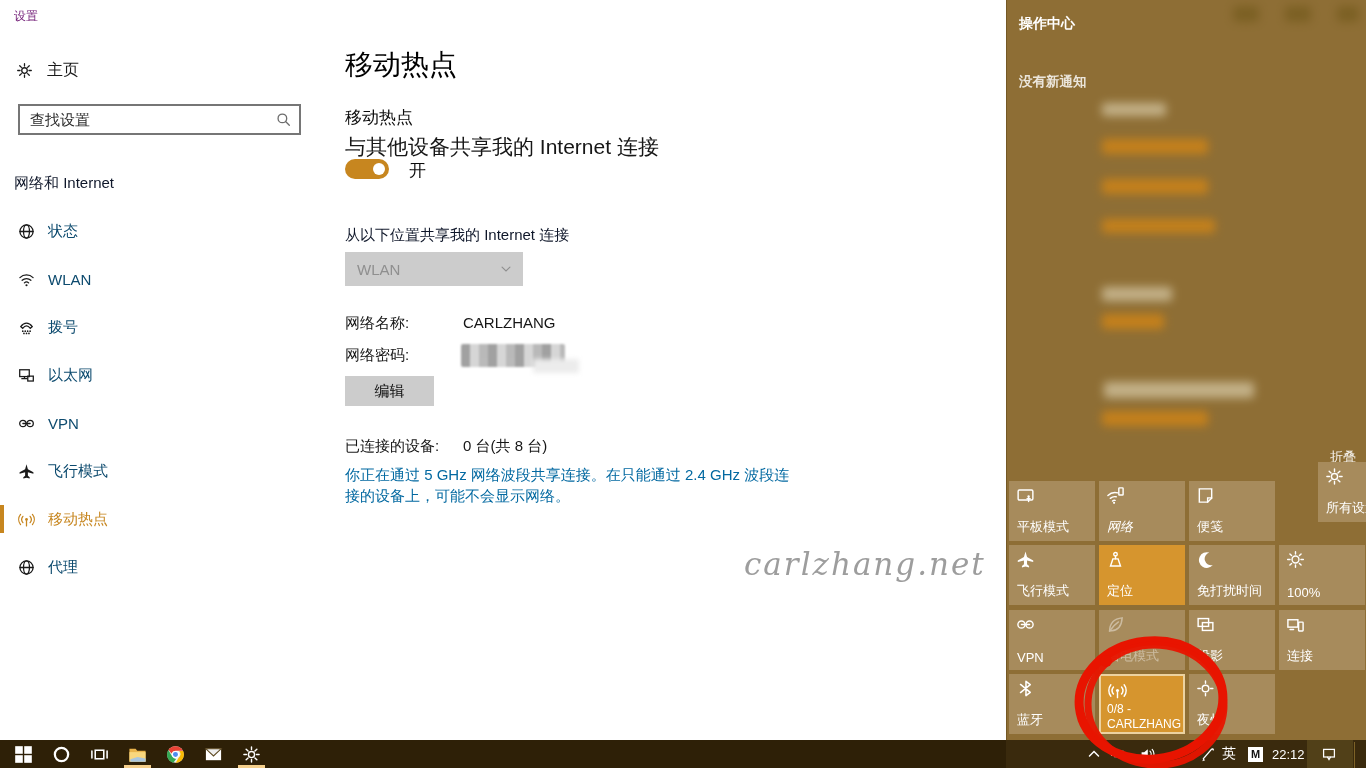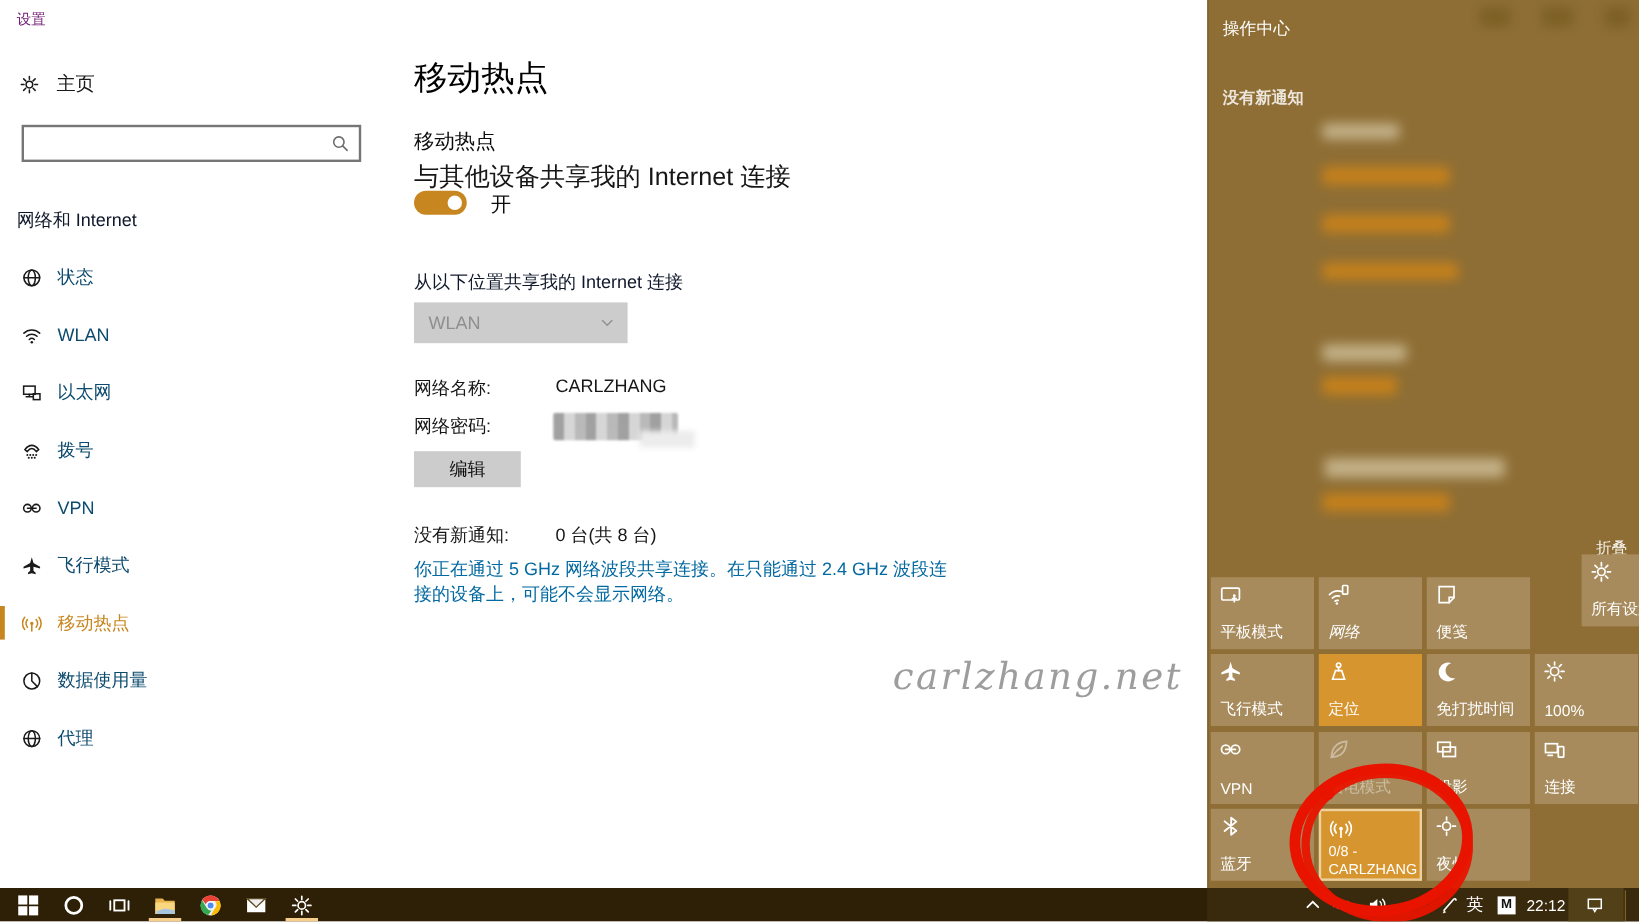--- a/index.html
+++ b/index.html
@@ -48,21 +48,21 @@
   #pwd-blur::after{content:"";position:absolute;right:-14px;bottom:-6px;width:46px;height:14px;
     background:#ececec;filter:blur(2px)}
   #edit-btn{left:345px;top:376px;width:89px;height:30px;background:#cccccc;border:none;
     font-size:15px;color:#0c0c0c;font-family:inherit;cursor:pointer}
   #warning{left:345px;top:464px;width:455px;font-size:15px;line-height:21px;color:#0369a1}
   #watermark{left:744px;top:546px;font-family:"DejaVu Serif",serif;font-style:italic;
     font-size:31px;color:#9d9d9d;letter-spacing:2px}
 
   
   #ac{left:1006px;top:0;width:360px;height:740px;background:#8e6e35;border-left:1px solid rgba(70,50,10,.35);box-sizing:border-box;color:#fff}
-  #ac-title{left:12px;top:15px;font-size:14px;font-weight:normal;color:#fff}
+  #ac-title{left:12px;top:15px;font-size:14px;font-weight:bold;color:#fff}
   #ac-none{left:12px;top:73px;font-size:13.5px;font-weight:600;color:rgba(255,255,255,.82)}
   .smudge{filter:blur(5px);background:#66500f;opacity:.45;border-radius:4px}
   .blur-line{position:absolute;border-radius:3px;filter:blur(5px)}
   .blur-line.tone-light{background:#cdbd97;opacity:.85}
   .blur-line.tone-accent{background:#c8821a;opacity:.95}
   #ac-collapse{right:10px;top:448px;font-size:13px;color:rgba(255,255,255,.9);cursor:pointer}
   .tile{position:absolute;width:86px;height:60px;background:#a78b5c;box-sizing:border-box;cursor:pointer}
   .tile .icon{position:absolute;left:7px;top:5px;width:19px;height:19px;color:#fff}
   .tile .tile-label{position:absolute;left:8px;bottom:5px;font-size:13px;color:#fff;white-space:nowrap}
   .tile.active{background:#d6952e}
@@ -97,20 +97,21 @@
     <span class="icon">
         <svg viewBox="0 0 16 16" width="100%" height="100%" fill="none" stroke="currentColor" stroke-width="1.2" stroke-linecap="round">
           <circle cx="8" cy="8" r="2.6"></circle>
           <path d="M8 1.6v2.2M8 12.2v2.2M1.6 8h2.2M12.2 8h2.2M3.5 3.5l1.6 1.6M10.9 10.9l1.6 1.6M12.5 3.5l-1.6 1.6M5.1 10.9l-1.6 1.6"></path>
         </svg>
       </span>
     <span id="home-label">主页</span>
   </div>
 
   <div id="searchbox" class="abs">
+    <input id="search-input" type="text" placeholder="查找设置" style="">
     <span id="search-icon" class="icon">
         <svg viewBox="0 0 16 16" width="100%" height="100%" fill="none" stroke="currentColor" stroke-width="1.4" stroke-linecap="round">
           <circle cx="6.8" cy="6.8" r="4.6"></circle>
           <path d="M10.2 10.2l4 4"></path>
         </svg>
       </span>
   </div>
 
   <div id="nav-section" class="abs">网络和 Internet</div>
   <div id="nav" class="abs">
@@ -129,39 +130,39 @@
           <svg viewBox="0 0 16 16" width="100%" height="100%" fill="none" stroke="currentColor" stroke-width="1.2" stroke-linecap="round">
             <path d="M1.8 6.2a9 9 0 0 1 12.4 0M3.9 8.7a6 6 0 0 1 8.2 0M6 11.2a2.9 2.9 0 0 1 4 0"></path>
             <circle cx="8" cy="13.4" r="1" fill="currentColor" stroke="none"></circle>
           </svg>
         </span>
         <span class="nav-label">WLAN</span>
       </div>
       <div class="nav-item">
         <span class="icon">
           <svg viewBox="0 0 16 16" width="100%" height="100%" fill="none" stroke="currentColor" stroke-width="1.2" stroke-linecap="round">
+            <path d="M2.6 7.2c3.2-4.4 7.6-4.4 10.8 0l-1.8 1.6c-2.4-3.2-4.8-3.2-7.2 0z"></path>
+            <path d="M4.5 11.5h.01M6.8 11.5h.01M9.1 11.5h.01M11.4 11.5h.01M5.6 13.6h.01M8 13.6h.01M10.3 13.6h.01" stroke-width="1.6"></path>
+          </svg>
+        </span>
+        <span class="nav-label">拨号</span>
+      </div>
+      <div class="nav-item">
+        <span class="icon">
+          <svg viewBox="0 0 16 16" width="100%" height="100%" fill="none" stroke="currentColor" stroke-width="1.2" stroke-linecap="round">
             <rect x="1.6" y="2.6" width="9" height="6.4"></rect>
             <path d="M3.6 11h5M6.1 9v2"></path>
             <rect x="9.2" y="8.6" width="5.2" height="4.6"></rect>
           </svg>
         </span>
         <span class="nav-label">以太网</span>
       </div>
       <div class="nav-item">
         <span class="icon">
           <svg viewBox="0 0 16 16" width="100%" height="100%" fill="none" stroke="currentColor" stroke-width="1.2" stroke-linecap="round">
-            <path d="M2.6 7.2c3.2-4.4 7.6-4.4 10.8 0l-1.8 1.6c-2.4-3.2-4.8-3.2-7.2 0z"></path>
-            <path d="M4.5 11.5h.01M6.8 11.5h.01M9.1 11.5h.01M11.4 11.5h.01M5.6 13.6h.01M8 13.6h.01M10.3 13.6h.01" stroke-width="1.6"></path>
-          </svg>
-        </span>
-        <span class="nav-label">拨号</span>
-      </div>
-      <div class="nav-item">
-        <span class="icon">
-          <svg viewBox="0 0 16 16" width="100%" height="100%" fill="none" stroke="currentColor" stroke-width="1.2" stroke-linecap="round">
             <circle cx="4.6" cy="8" r="3"></circle>
             <circle cx="11.4" cy="8" r="3"></circle>
             <path d="M4.6 8h6.8"></path>
           </svg>
         </span>
         <span class="nav-label">VPN</span>
       </div>
       <div class="nav-item">
         <span class="icon">
           <svg viewBox="0 0 16 16" width="100%" height="100%" fill="none" stroke="currentColor" stroke-width="1.2" stroke-linecap="round">
@@ -173,29 +174,20 @@
       <div class="nav-item selected">
         <span class="sel-bar"></span>
         <span class="icon">
           <svg viewBox="0 0 16 16" width="100%" height="100%" fill="none" stroke="currentColor" stroke-width="1.2" stroke-linecap="round">
             <path d="M4.6 5a4.8 4.8 0 0 0 0 6M2.4 3.2a7.6 7.6 0 0 0 0 9.6M11.4 5a4.8 4.8 0 0 1 0 6M13.6 3.2a7.6 7.6 0 0 1 0 9.6"></path>
             <circle cx="8" cy="8" r="1.3" fill="currentColor" stroke="none"></circle>
             <path d="M8 9.3V14"></path>
           </svg>
         </span>
         <span class="nav-label">移动热点</span>
-      </div>
-      <div class="nav-item">
-        <span class="icon">
-          <svg viewBox="0 0 16 16" width="100%" height="100%" fill="none" stroke="currentColor" stroke-width="1.2" stroke-linecap="round">
-            <circle cx="8" cy="8" r="6.2"></circle>
-            <path d="M8 8V1.8M8 8l4.4 4.4"></path>
-          </svg>
-        </span>
-        <span class="nav-label">数据使用量</span>
       </div>
       <div class="nav-item">
         <span class="icon">
           <svg viewBox="0 0 16 16" width="100%" height="100%" fill="none" stroke="currentColor" stroke-width="1.2" stroke-linecap="round">
             <circle cx="8" cy="8" r="6.2"></circle>
             <ellipse cx="8" cy="8" rx="2.8" ry="6.2"></ellipse>
             <path d="M1.8 8h12.4"></path>
           </svg>
         </span>
         <span class="nav-label">代理</span>
@@ -221,21 +213,21 @@
         </span>
     </div>
 
     <div class="abs fieldlabel" style="left:345px;top:314px">网络名称:</div>
     <div class="abs fieldvalue" style="left:463px;top:314px">CARLZHANG</div>
     <div class="abs fieldlabel" style="left:345px;top:346px">网络密码:</div>
     <div id="pwd-blur" class="abs"></div>
 
     <button id="edit-btn" class="abs">编辑</button>
 
-    <div class="abs fieldlabel" style="left:345px;top:437px">没有新通知:</div>
+    <div class="abs fieldlabel" style="left:345px;top:437px">已连接的设备:</div>
     <div class="abs fieldvalue" style="left:463px;top:437px">0 台(共 8 台)</div>
 
     <div id="warning" class="abs">你正在通过 5 GHz 网络波段共享连接。在只能通过 2.4 GHz 波段连接的设备上，可能不会显示网络。</div>
   </div>
 
   <div id="watermark" class="abs">carlzhang.net</div>
 </div>
 
 <div id="ac" class="abs">
   <div id="ac-title" class="abs">操作中心</div>

